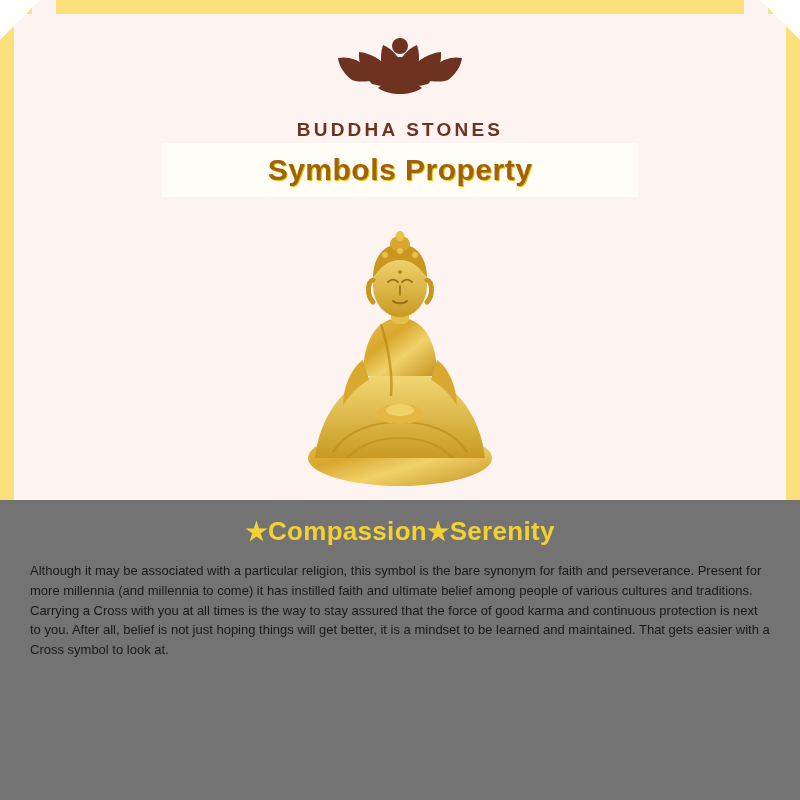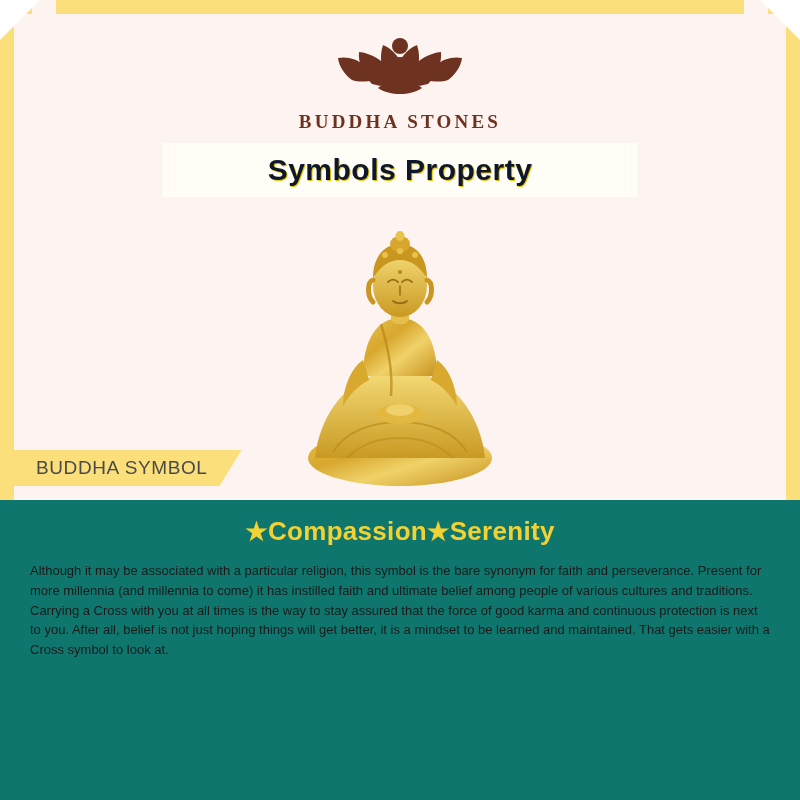--- a/index.html
+++ b/index.html
@@ -74,45 +74,45 @@
     left: 0;
     width: 800px;
     text-align: center;
     z-index: 5;
   }
   .brand-logo {
     display: block;
     margin: 0 auto;
   }
   .brand-name {
-    margin-top: 4px;
+    margin-top: 12px;
     font-size: 19px;
     letter-spacing: 3.2px;
     font-weight: bold;
     color: #6e3220;
-    font-family: Liberation Serif, serif;
+    font-family: Liberation Sans, sans-serif;
   }
 
   
   .title-banner {
     position: absolute;
     top: 143px;
     left: 162px;
     width: 476px;
     height: 54px;
     background: #fffdf6;
     z-index: 5;
     display: flex;
     align-items: center;
     justify-content: center;
   }
   .title-text {
     font-size: 30px;
     font-weight: bold;
-    color: #0f172a;
+    color: #a16207;
     text-shadow: 1px 1px 0 #e8c400;
     letter-spacing: 0.5px;
   }
 
   
   .statue-wrap {
     position: absolute;
     top: 200px;
     left: 0;
     width: 800px;
@@ -142,21 +142,21 @@
     letter-spacing: 0.6px;
   }
 
   
   .panel {
     position: absolute;
     left: 0;
     top: 500px;
     width: 800px;
     height: 300px;
-    background: #0f766e;
+    background: #737373;
     z-index: 5;
   }
 
   .subtitle {
     margin: 16px 0 0 0;
     text-align: center;
     font-size: 26px;
     font-weight: bold;
     color: #f2d232;
     letter-spacing: 0.3px;
@@ -262,23 +262,20 @@
       <path d="M142 80 C148 82 148 96 142 102" fill="none" stroke="#c9961f" stroke-width="5" stroke-linecap="round"></path>
 
       <path d="M103 82 C106 79 110 79 113 82" fill="none" stroke="#9c6f14" stroke-width="1.8" stroke-linecap="round"></path>
       <path d="M117 82 C120 79 124 79 127 82" fill="none" stroke="#9c6f14" stroke-width="1.8" stroke-linecap="round"></path>
       <path d="M115 86 L115 95" fill="none" stroke="#9c6f14" stroke-width="1.6" stroke-linecap="round"></path>
       <path d="M108 101 C111 104 119 104 122 101" fill="none" stroke="#9c6f14" stroke-width="1.8" stroke-linecap="round"></path>
       <circle cx="115" cy="72" r="2" fill="#b8861a"></circle>
     </svg>
   </div>
 
-  <div class="ribbon">
-    <span class="ribbon-text">BUDDHA SYMBOL</span>
-  </div>
 
   <div class="panel">
     <div class="subtitle">
       <span class="star">★</span><span>Compassion</span><span class="star">★</span><span>Serenity</span>
     </div>
     <p class="body-copy">Although it may be associated with a particular religion, this symbol is the bare synonym for faith and perseverance. Present for more millennia (and millennia to come) it has instilled faith and ultimate belief among people of various cultures and traditions. Carrying a Cross with you at all times is the way to stay assured that the force of good karma and continuous protection is next to you. After all, belief is not just hoping things will get better, it is a mindset to be learned and maintained. That gets easier with a Cross symbol to look at.</p>
   </div>
 
 </div>
 

